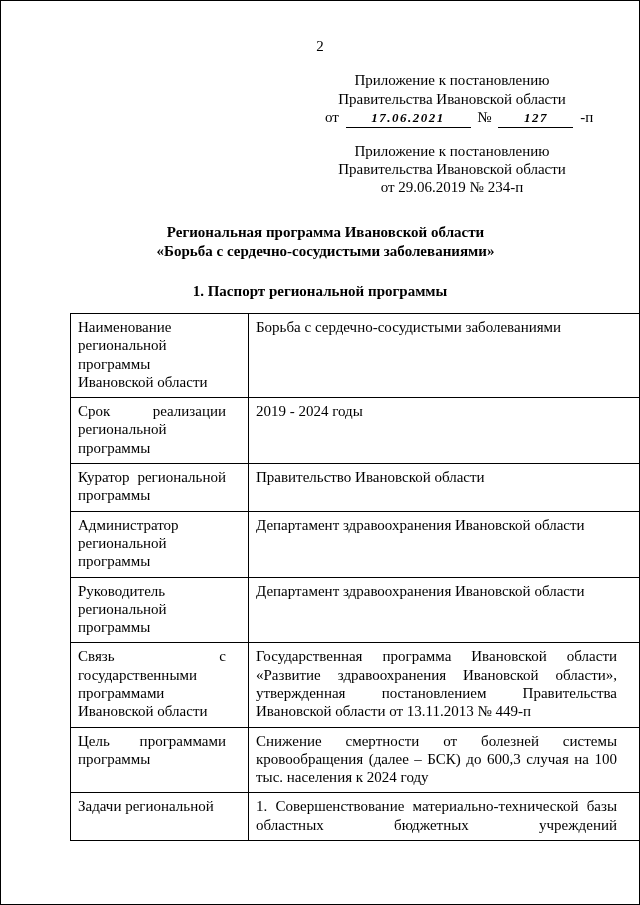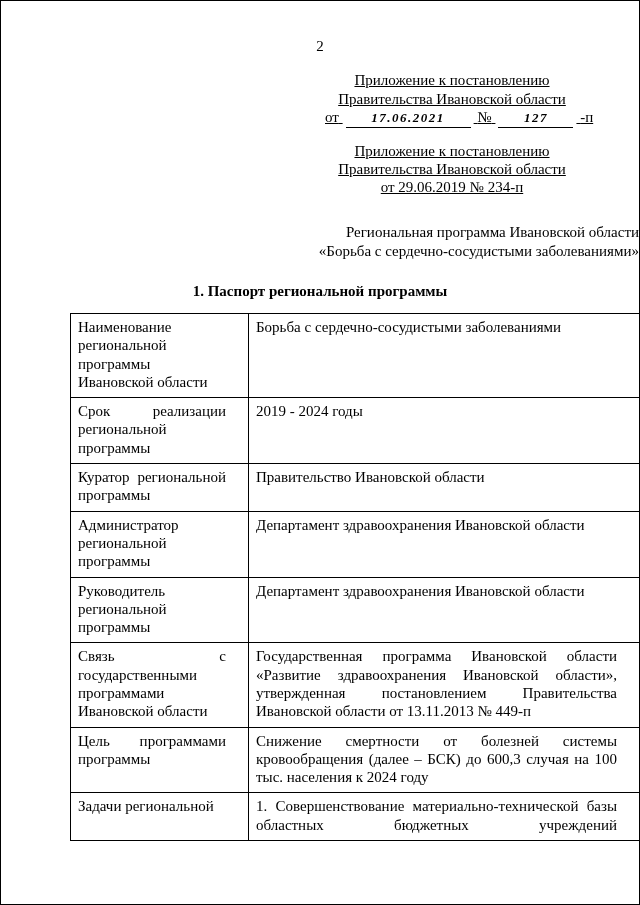--- a/index.html
+++ b/index.html
@@ -23,43 +23,42 @@
   }
   .page-number {
     text-align: center;
     margin-top: 36px;
   }
   .annex {
     width: 254px;
     margin-left: auto;
     margin-right: 60px;
     text-align: center;
-    text-decoration: underline;
   }
   .annex-1 { margin-top: 16px; }
   .annex-2 { margin-top: 14px; }
   .annex-dateline {
     white-space: nowrap;
   }
   .hw {
     display: inline-block;
     font-style: italic;
     font-weight: bold;
     letter-spacing: 1.5px;
     font-size: 13px;
     text-align: center;
     border-bottom: 1px solid #000;
     padding: 0 10px 1px 10px;
     margin: 0 3px;
   }
   .hw-date { min-width: 105px; }
   .hw-num  { min-width: 55px; }
   .doc-title {
-    text-align: right;
-    font-weight: normal;
+    text-align: center;
+    font-weight: bold;
     margin-top: 26px;
     line-height: 1.3;
     margin-left: 11px;
   }
   .section-heading {
     text-align: center;
     font-weight: bold;
     margin-top: 20px;
   }
   table.passport {

